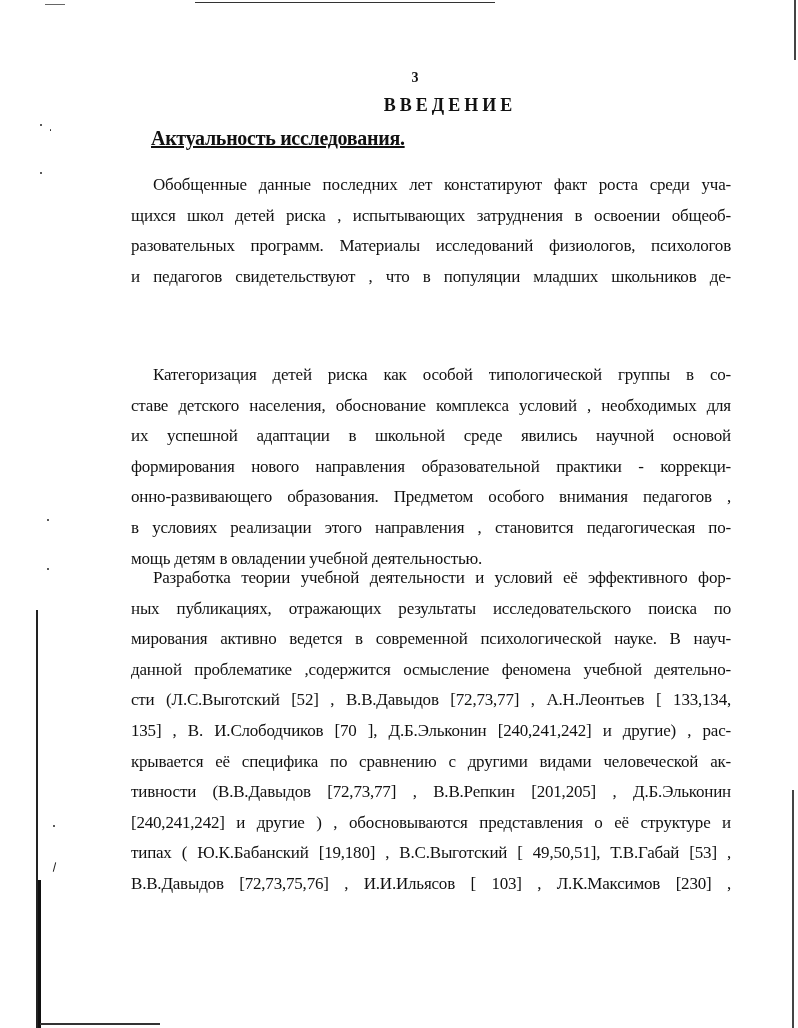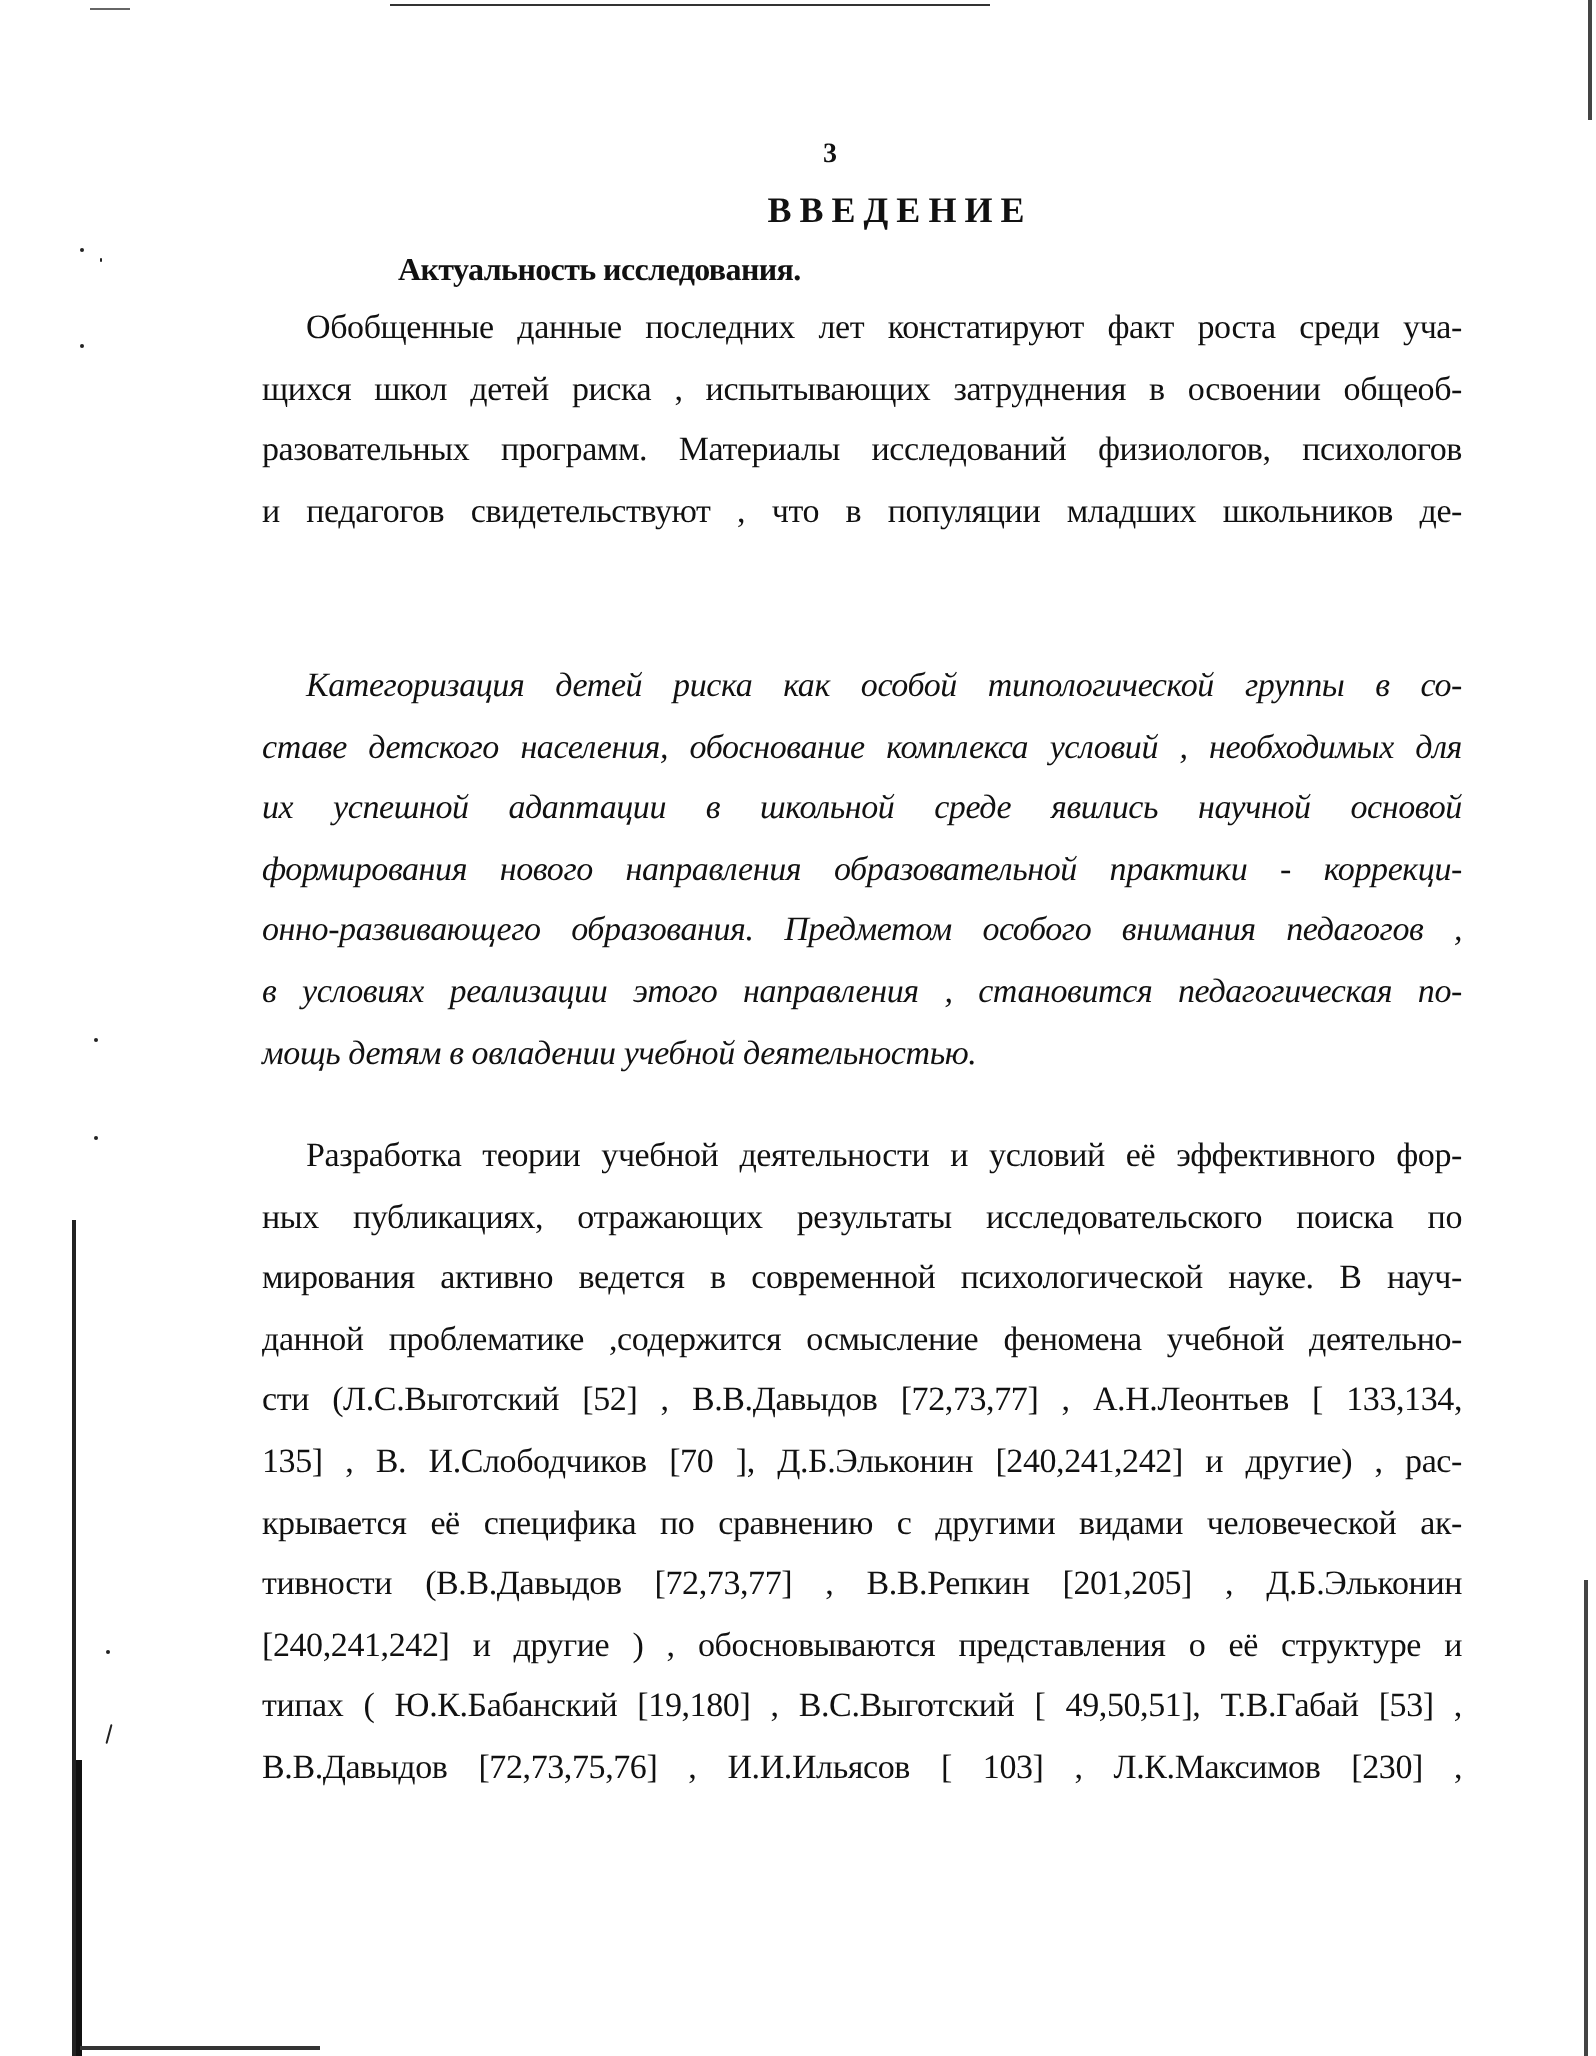--- a/index.html
+++ b/index.html
@@ -85,24 +85,24 @@
       top: 95px;
       text-align: center;
       font-size: 18px;
       font-weight: bold;
       letter-spacing: 4px;
     }
     .section-heading {
       position: absolute;
       left: 151px;
       top: 127px;
-      font-size: 16px;
+      font-size: 20px;
       font-weight: bold;
+      text-decoration: underline;
       letter-spacing: -0.3px;
-      margin-left: 48px;
     }
     .body-text {
       position: absolute;
       left: 131px;
       width: 600px;
       font-size: 17px;
       line-height: 30.6px;
       text-align: justify;
       letter-spacing: -0.2px;
     }
@@ -111,22 +111,22 @@
       text-align-last: justify;
       white-space: nowrap;
       height: 30.6px;
     }
     .body-text .line.last {
       text-align-last: left;
     }
     .body-text .line.indent {
       padding-left: 22px;
     }
-    .p1 { top: 149px; }
-    .p2 { top: 328px; font-style: italic; }
+    .p1 { top: 170px; }
+    .p2 { top: 360px; }
     .p3 { top: 563px; }
   </style>
 </head>
 <body>
 
 <div class="page">
 
   <div class="border-top2"></div>
   <div class="border-top"></div>
   <div class="border-right"></div>

